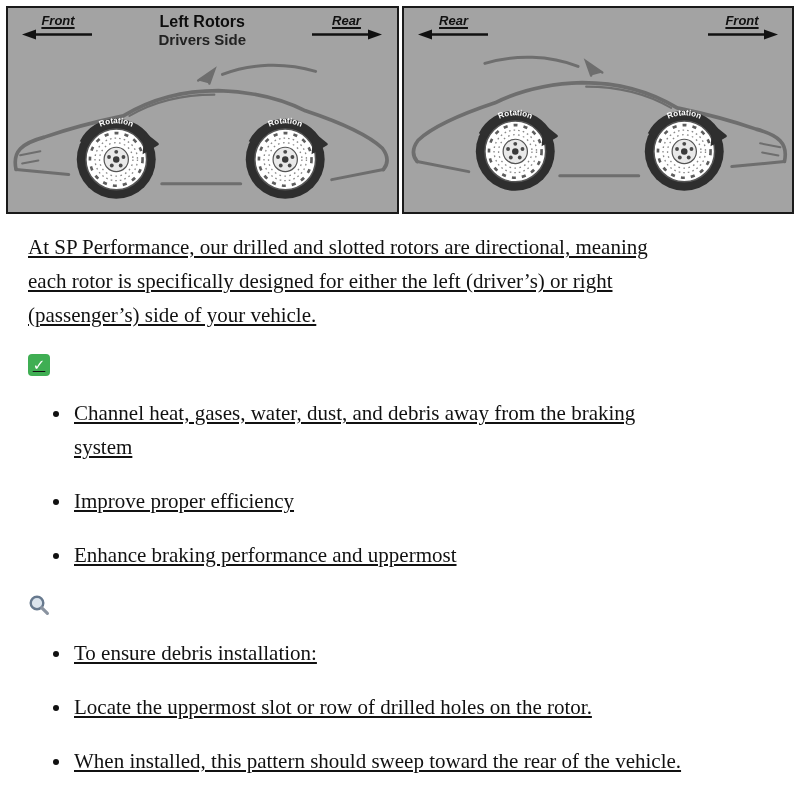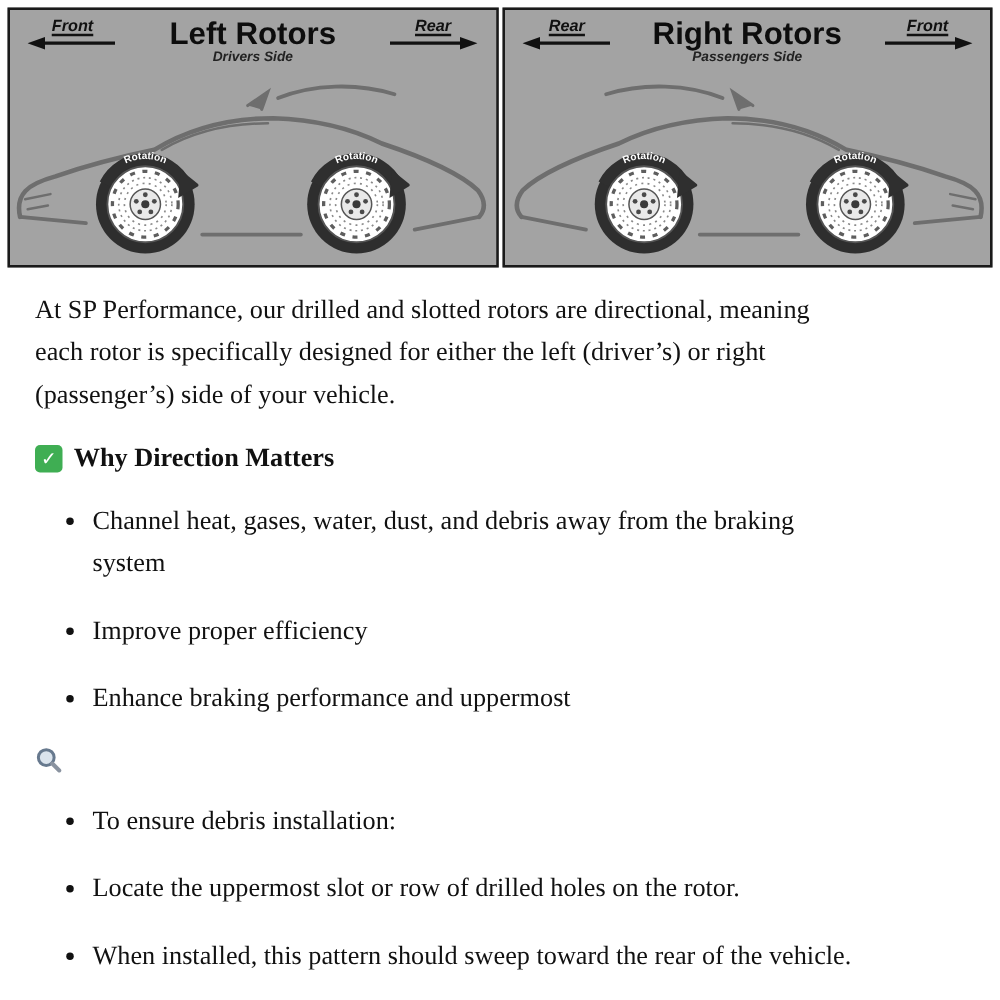--- a/index.html
+++ b/index.html
@@ -28,27 +28,27 @@
     font-family: "Liberation Sans", sans-serif;
   }
   .corner { display: flex; flex-direction: column; align-items: center; width: 80px; }
   .corner-label {
     font-weight: bold; font-size: 13px; color: #111;
     text-decoration: underline; text-decoration-thickness: 2px; text-underline-offset: 2px;
     font-style: italic;
   }
   .corner svg { margin-top: 1px; display: block; }
   .panel-title-block { text-align: center; margin-top: 1px; }
-  .panel-title { font-weight: bold; font-size: 25px; color: #0d0d0d; line-height: 1.05; }
-  .panel-subtitle { font-weight: bold; font-style: italic; font-size: 11px; color: #222; }
+  .panel-title { font-weight: bold; font-size: 16px; color: #0d0d0d; line-height: 1.05; }
+  .panel-subtitle { font-weight: bold; font-size: 15px; color: #222; }
   .car-wrap { padding: 2px 2px 0 2px; }
   .car-wrap svg { display: block; width: 100%; height: 152px; }
 
   
-  .content { padding: 16px 24px 0 24px; max-width: 706px; }
+  .content { padding: 16px 24px 0 24px; max-width: 706px; text-decoration: underline; }
   .intro { font-size: 21px; line-height: 1.62; margin-bottom: 20px; }
   .section-heading {
     display: flex; align-items: center; gap: 9px;
     font-size: 21px; margin: 22px 0 18px 0;
   }
   .section-heading.bold { font-weight: bold; }
   .check-icon {
     display: inline-flex; align-items: center; justify-content: center;
     width: 22px; height: 22px; border-radius: 4px;
     background: #3fae53; color: #ffffff;
@@ -128,24 +128,20 @@
 
     <div class="panel">
       <div class="panel-header">
         <div class="corner">
           <span class="corner-label">Rear</span>
           <svg width="72" height="11" viewBox="0 0 72 11">
             <line x1="70" y1="5.5" x2="11" y2="5.5" stroke="#111" stroke-width="2.6"></line>
             <polygon points="0,5.5 14,0.5 14,10.5" fill="#111"></polygon>
           </svg>
         </div>
-        <div class="panel-title-block">
-          <div class="panel-title">Right Rotors</div>
-          <div class="panel-subtitle">Passengers Side</div>
-        </div>
         <div class="corner">
           <span class="corner-label">Front</span>
           <svg width="72" height="11" viewBox="0 0 72 11">
             <line x1="2" y1="5.5" x2="61" y2="5.5" stroke="#111" stroke-width="2.6"></line>
             <polygon points="72,5.5 58,0.5 58,10.5" fill="#111"></polygon>
           </svg>
         </div>
       </div>
       <div class="car-wrap">
         <svg viewBox="0 0 380 150">
@@ -163,21 +159,20 @@
       </div>
     </div>
   </div>
 
   <div class="content">
 
     <p class="intro">At SP Performance, our drilled and slotted rotors are directional, meaning each rotor is specifically designed for either the left (driver’s) or right (passenger’s) side of your vehicle.</p>
 
     <div class="section-heading bold">
       <span class="check-icon">✓</span>
-      <span>Why Direction Matters</span>
     </div>
 
 
     <ul class="bullets">
       <li>Channel heat, gases, water, dust, and debris away from the braking system</li>
       <li>Improve proper efficiency</li>
       <li>Enhance braking performance and uppermost</li>
     </ul>
 
     <div class="section-heading">

